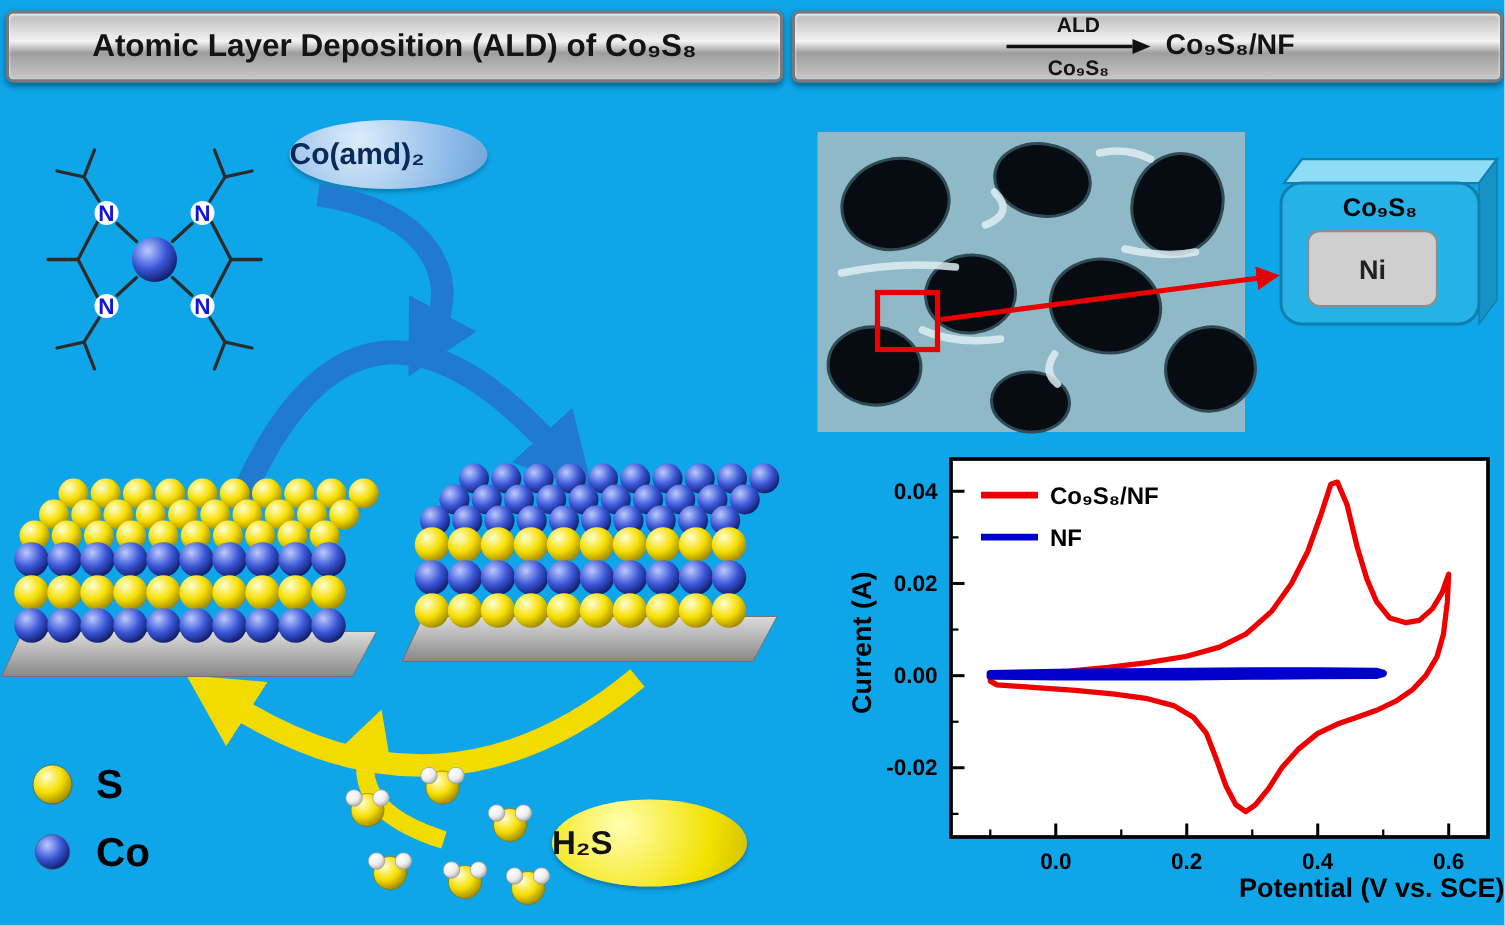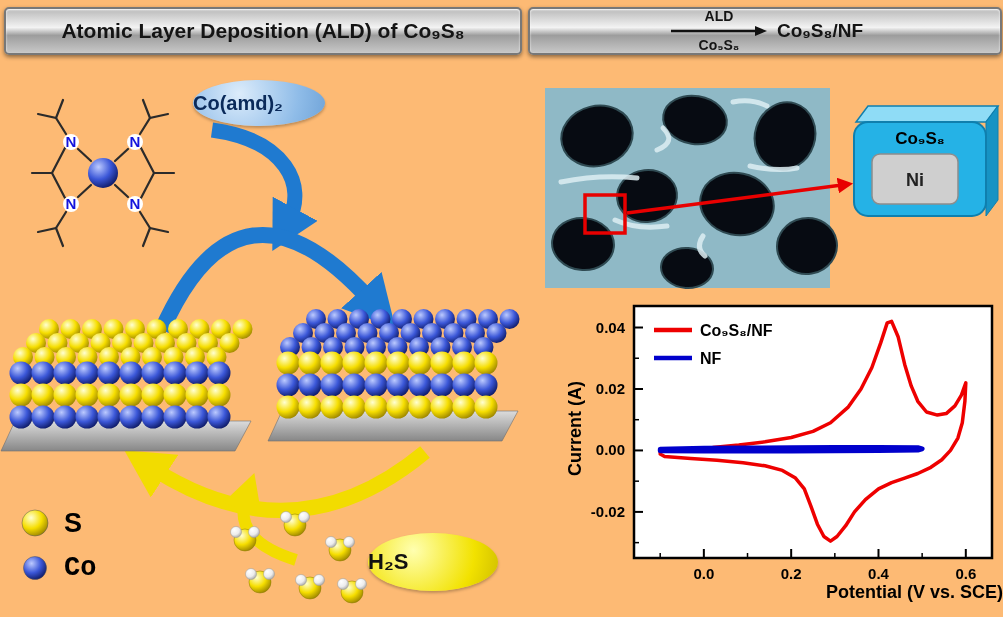--- a/index.html
+++ b/index.html
@@ -1,16 +1,16 @@
 <!DOCTYPE html>
 <html><head>
 <meta charset="utf-8">
 <style>
   html,body{margin:0;padding:0;background:#fff;}
-  #canvas{position:relative;width:1003px;height:617px;background:#fdba74;overflow:hidden;
+  #canvas{position:relative;width:1003px;height:617px;background:#0ea5e9;overflow:hidden;
           font-family:"Liberation Sans","DejaVu Sans",sans-serif;color:#111;}
   .abs{position:absolute;}
   .banner{position:absolute;display:flex;align-items:center;justify-content:center;
           background:linear-gradient(180deg,#b9b9b9 0%,#f3f3f3 42%,#9d9d9d 60%,#c8c8c8 100%);
           border:2px solid #787878;border-radius:5px;
           box-shadow:0 2px 4px rgba(0,0,0,.45), inset 0 1px 2px #ffffff;
           color:#141414;font-weight:bold;}
   #banner-left{left:4px;top:7px;width:514px;height:44px;font-size:21px;}
   #banner-right{left:528px;top:7px;width:470px;height:44px;font-size:19px;gap:6px;}
   .rx-stack{display:flex;flex-direction:column;align-items:center;line-height:1.05;font-size:14px;margin:0 4px;justify-content:space-between;}
@@ -18,21 +18,21 @@
   .pill{position:absolute;display:flex;align-items:center;
         border-radius:50%;font-weight:bold;}
   #pill-coamd{left:193px;top:80px;width:132px;height:46px;font-size:20px;color:#0a2a5a;
         background:radial-gradient(circle at 35% 30%, #dcecfb 0%, #8fbce8 65%, #6fa3d8 100%);
         box-shadow:0 2px 3px rgba(0,0,0,.25);}
   #pill-h2s{left:368px;top:533px;width:130px;height:58px;font-size:22px;color:#111;
         background:radial-gradient(circle at 35% 30%, #ffffb0 0%, #f2e200 65%, #cdbc00 100%);
         box-shadow:0 2px 3px rgba(0,0,0,.25);}
   .legend-row{position:absolute;display:flex;align-items:center;gap:12px;font-weight:bold;font-size:27px;color:#000;}
   #legend-s{left:18px;top:506px;}
-  #legend-co{left:18px;top:551px;font-family:Liberation Mono, monospace;}
+  #legend-co{left:18px;top:551px;}
   #chart{position:absolute;left:556px;top:296px;width:447px;height:318px;}
   #cv-ylabel{position:absolute;left:-111px;top:122px;width:260px;text-align:center;
              transform:rotate(-90deg);font-weight:bold;font-size:18px;color:#000;}
   #cv-xlabel{position:absolute;left:0;top:286px;width:447px;padding-left:62px;box-sizing:border-box;
              text-align:right;font-weight:bold;font-size:18px;color:#000;}
   svg{overflow:visible;}
   .noptr{pointer-events:none;}
 </style>
 </head>
 <body>

